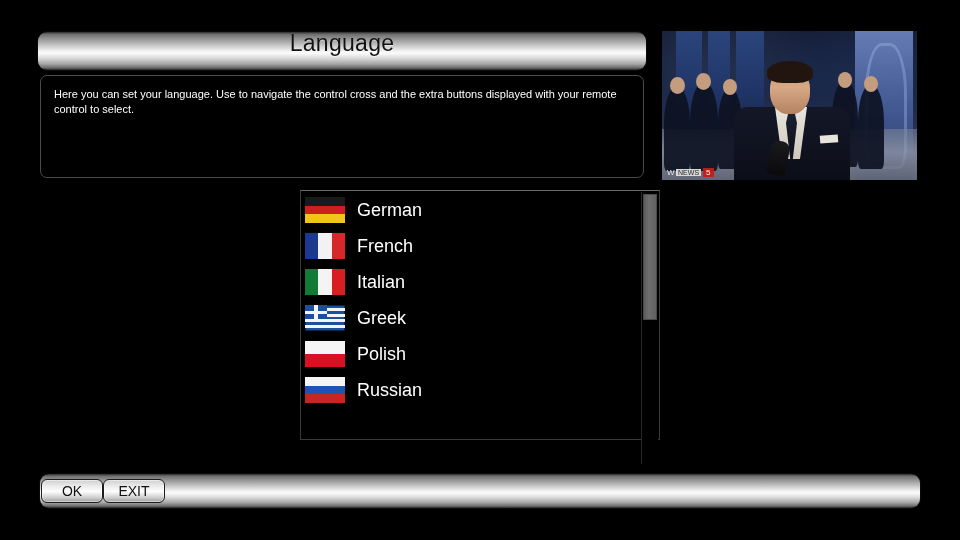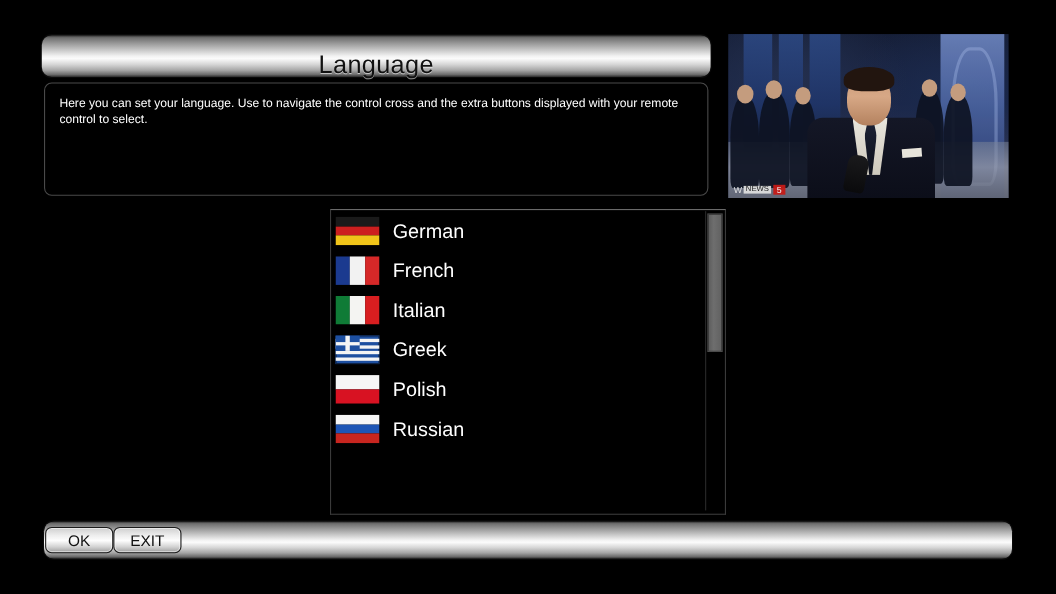--- a/index.html
+++ b/index.html
@@ -41,21 +41,21 @@
   }
 
   
   #title-bar {
     position: absolute;
     left: 38px;
     top: 32px;
     width: 608px;
     height: 38px;
     display: flex;
-    align-items: flex-end;
+    align-items: flex-start;
     justify-content: center;
   }
   #title-text {
     font-size: 23px;
     color: #111;
     letter-spacing: 0.3px;
     line-height: 1;
     text-shadow: 0 1px 0 rgba(255,255,255,0.55);
   }
 
@@ -208,21 +208,21 @@
     background: #c61b17; color: #fff; font-size: 8px; padding: 0 3px;
     font-family: "Liberation Sans", sans-serif;
   }
 
   
   #language-panel {
     position: absolute;
     left: 300px;
     top: 190px;
     width: 360px;
-    height: 278px;
+    height: 250px;
     background: #000;
     border: 1px solid #3a3a3a;
     border-top-color: #6a6a6a;
     box-sizing: border-box;
   }
   #language-list {
     position: absolute;
     left: 1px;
     top: 1px;
     width: 341px;

